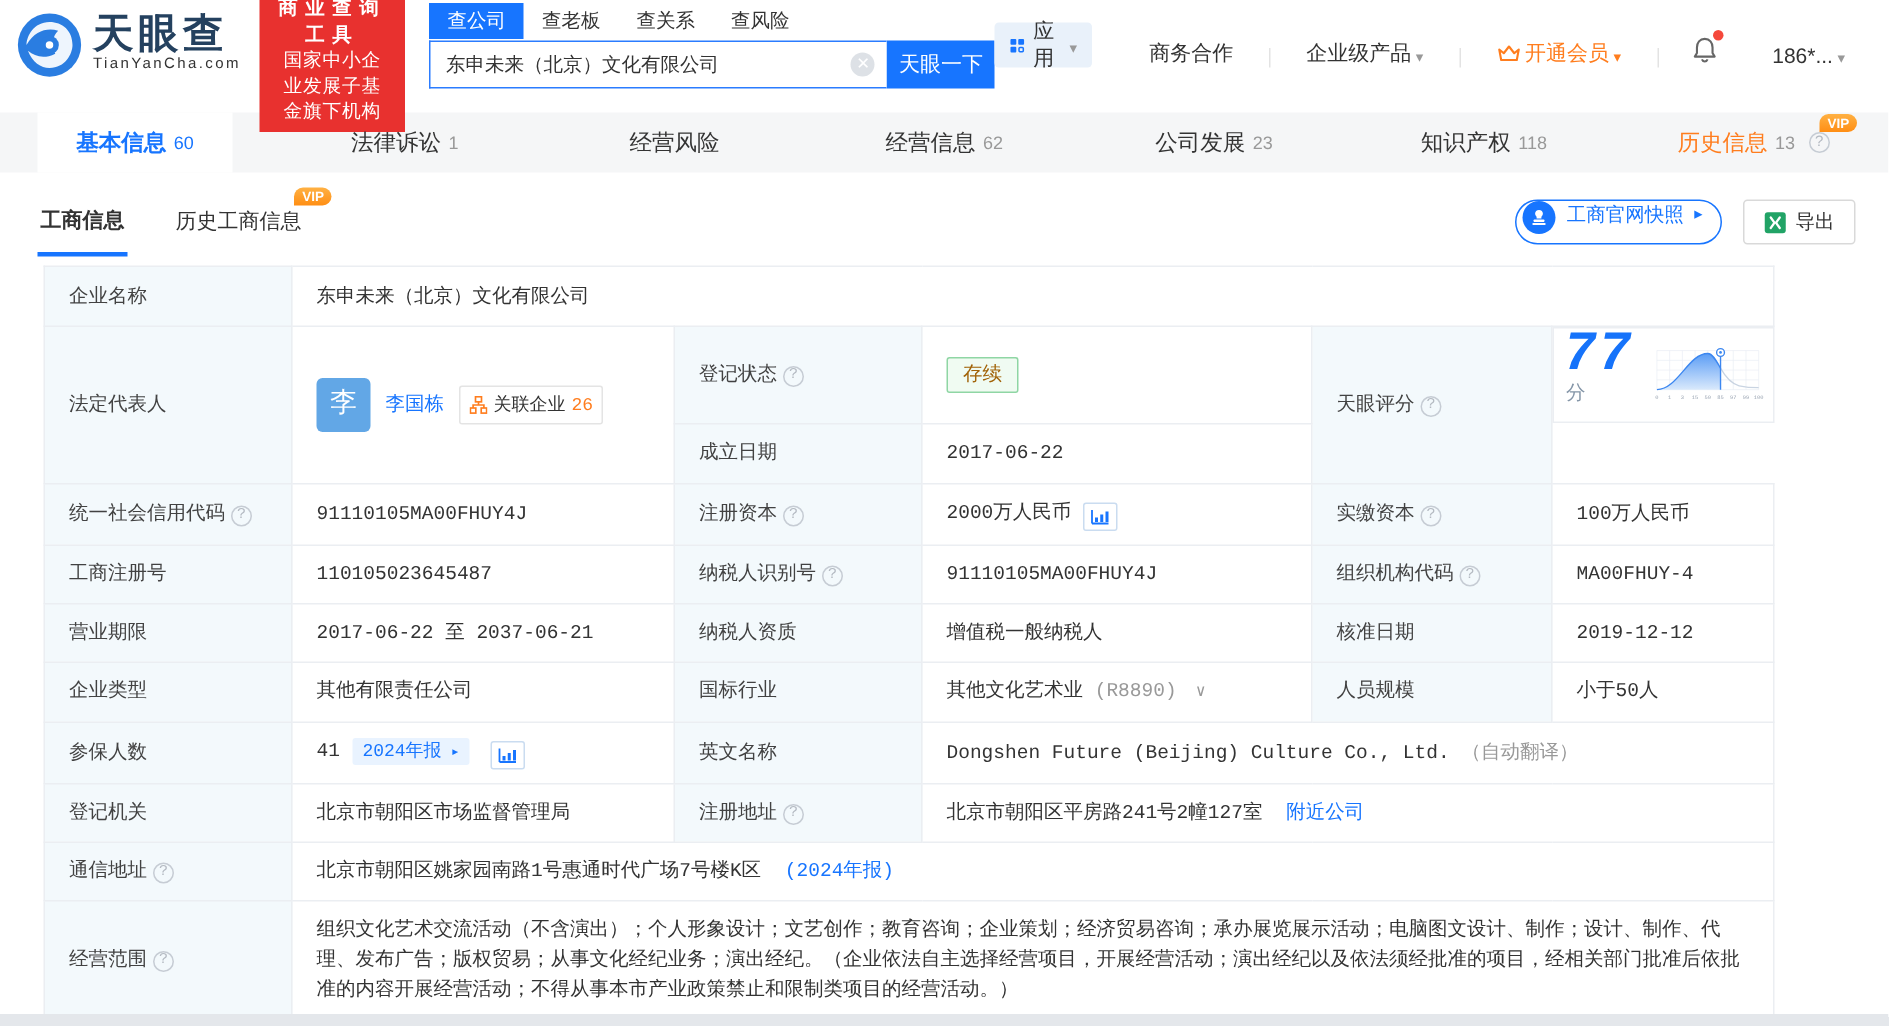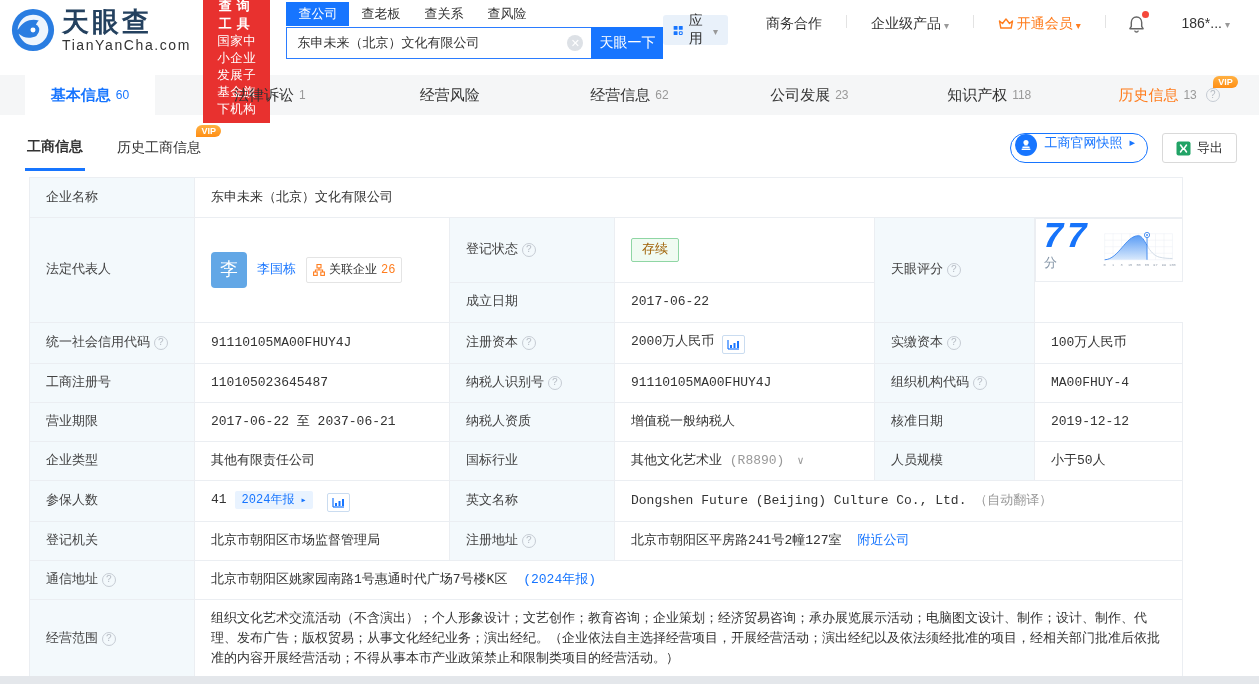--- a/index.html
+++ b/index.html
@@ -6,39 +6,39 @@
   html,body { width:1259px; height:684px; overflow:hidden; background:#fff;
     font-family:"Liberation Sans","DejaVu Sans",sans-serif; color:#333; }
   .page { position:relative; width:1259px; height:684px; background:#fff; }
 
   
   .hdr { display:flex; align-items:center; height:60px; padding:0 16px 0 10px; }
   .logo { display:flex; cursor:pointer; }
   .logo-svg { width:46px; height:46px; }
   .logo-txt { margin-left:6px; }
   .logo-cn { font-size:27px; font-weight:bold; color:#24415f; letter-spacing:3px; line-height:30px; }
-  .logo-en { font-size:14px; color:#333; letter-spacing:1.6px; }
+  .logo-en { font-size:10px; color:#333; letter-spacing:1.6px; }
   .slogan { margin-left:12px; background:#e8312f; color:#fff; padding:5px 10px; text-align:center; }
   .slogan-l1 { font-size:13px; font-weight:bold; letter-spacing:5px; line-height:18px; }
   .slogan-l2 { font-size:12.5px; line-height:17px; letter-spacing:.5px; }
 
   .search { margin-left:16px; }
   .stabs { display:flex; align-items:center; }
   .stab { font-size:13px; color:#333; padding:3px 12px; cursor:pointer; }
   .stab.active { background:#1775ff; color:#fff; }
   .sbar { display:flex; margin-top:1px; }
   .sinput-wrap { position:relative; width:305px; }
   .sinput { width:305px; height:32px; border:1px solid #2b7cff; border-right:none; outline:none;
     font-size:13px; color:#333; padding:0 30px 0 10px; font-family:inherit; }
   .clear-ic { position:absolute; right:8px; top:8px; width:16px; height:16px; border-radius:50%;
     background:#dde1e6; color:#fff; font-size:11px; line-height:16px; text-align:center; cursor:pointer; }
   .sbtn { width:72px; height:32px; background:#1775ff; color:#fff; border:none; font-size:14px;
     cursor:pointer; font-family:inherit; }
 
-  .nav { margin-left:auto; display:flex; align-items:flex-start; font-size:14px;gap:11px; }
+  .nav { margin-left:auto; display:flex; align-items:flex-end; font-size:14px;gap:11px; }
   .apps-btn { display:flex; align-items:center; gap:5px; background:#e9f1fa; border-radius:3px;
     height:30px; padding:0 10px; cursor:pointer; margin-right:14px; }
   .nav-item { display:flex; align-items:center; gap:3px; padding:0 13px; cursor:pointer; white-space:nowrap; }
   .nav-sep { width:1px; height:13px; background:#e3e3e3; }
   .vip-nav { color:#ff7d1e; }
   .caret::after { content:"▾"; font-size:10px; color:#999; }
   .vip-nav .caret-o::after { content:"▾"; font-size:10px; color:#ff7d1e; }
   .bell-wrap { position:relative; padding:0 12px; cursor:pointer; }
   .bell-dot { position:absolute; top:-4px; right:8px; width:7px; height:7px; border-radius:50%; background:#f5483b; }
 

